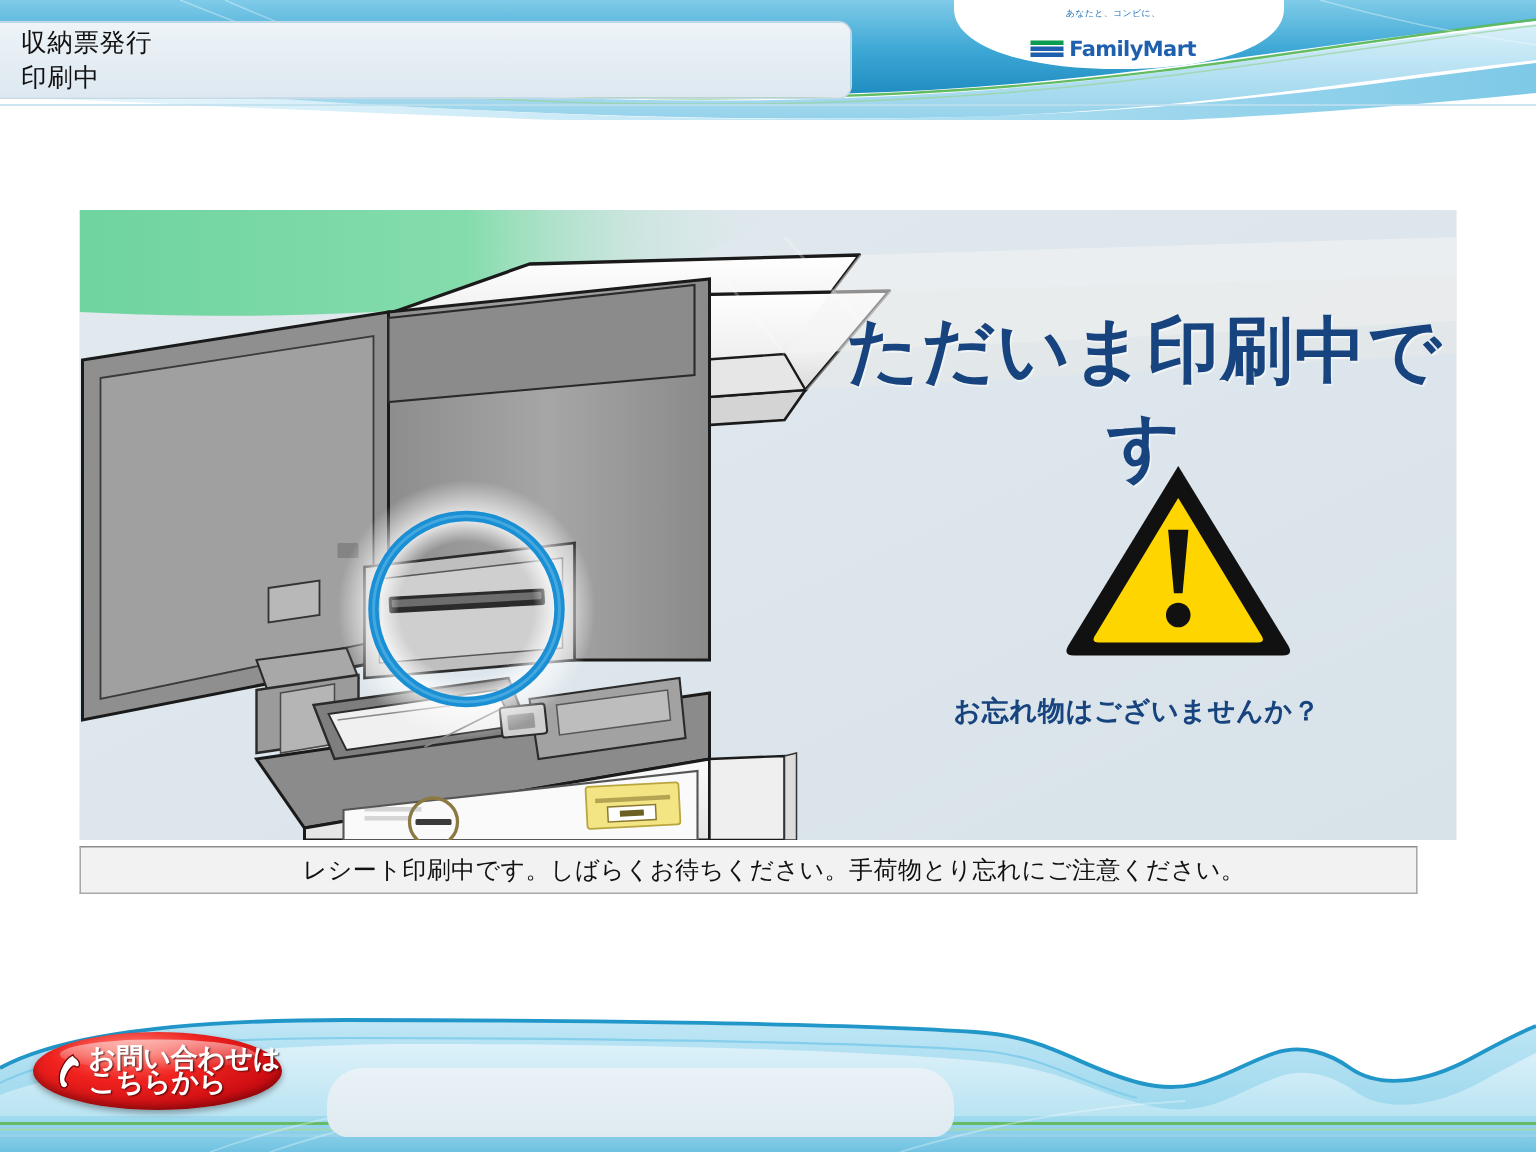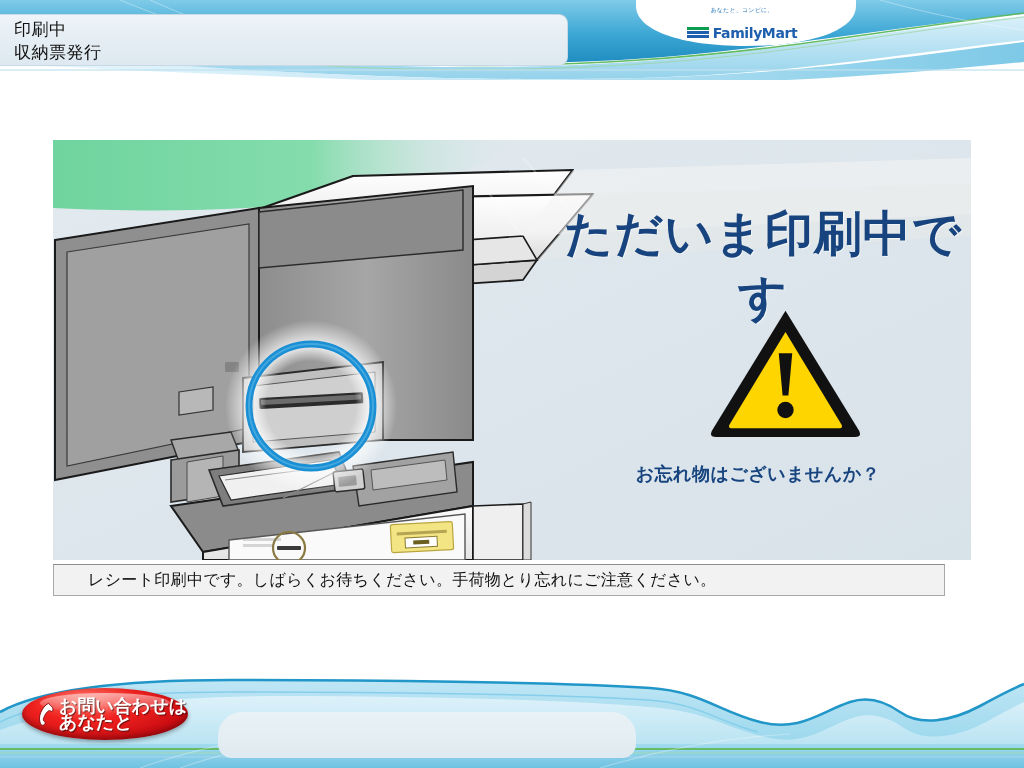--- a/index.html
+++ b/index.html
@@ -82,20 +82,21 @@
   .warn-icon { position:absolute; left:655px; top:163px; width:155px; height:135px; }
 
   
   .msg-bar {
     position:absolute; left:53px; top:564px; width:892px; height:32px;
     background:#f2f2f2;
     border:1px solid #a8a8a8;
     border-top:1px solid #8c8c8c;
     display:flex; align-items:center;
     padding-left:34px;
+    justify-content:center;
   }
   .msg-text {
     font-family:"DejaVu Sans","Liberation Sans",sans-serif;
     font-size:16px; color:#111; letter-spacing:0.3px;
   }
 
   
   .footer {
     position:absolute; left:0; top:650px; width:1024px; height:118px;
     overflow:hidden;
@@ -174,22 +175,22 @@
       <g opacity="0.35" stroke="#ffffff" stroke-width="1" fill="none">
         <path d="M120,0 C170,20 220,40 300,56"></path>
         <path d="M150,0 C200,22 250,42 330,58"></path>
         <path d="M880,0 C930,14 980,24 1024,30"></path>
       </g>
 
       <path d="M0,70 H1024" stroke="#bfe0ef" stroke-width="1.4" opacity="0.8"></path>
     </svg>
 
     <div class="title-box">
+      <div class="title-line">収納票発行</div>
       <div class="title-line">印刷中</div>
-      <div class="title-line">収納票発行</div>
     </div>
 
     <div class="logo-wrap">
       <div class="logo-tag">あなたと、コンビに、</div>
       <div class="logo-row">
         <span class="logo-mark">
           <i></i>
             <i></i>
             <i></i>
         </span>
@@ -370,19 +371,19 @@
 
     <div class="contact-btn">
       <div class="contact-oval"></div>
       <div class="contact-gloss"></div>
       <div class="contact-inner">
         <svg class="phone-icon" viewBox="0 0 20 28">
           <path d="M14,2 C10,4 7,8 5,13 C3.5,17 3.5,21 5,25 C6,27 9,27 10,25 C10.6,23.7 9.8,22.6 8.8,21.8 C8,21.2 8,20 8.5,18.6 C9.4,15.8 11,13 13,11.2 C14,10.3 15.2,10 16,10.6 C17,11.4 18.4,11.2 18.8,9.8 C19.4,7.8 17.6,5.4 16,4.4 C15.4,4 14.6,3.4 14,2 Z" fill="#ffffff" stroke="#7a0508" stroke-width="1"></path>
         </svg>
         <div class="contact-labels">
           <div>お問い合わせは</div>
-          <div>あなたと</div>
+          <div>こちらから</div>
         </div>
       </div>
     </div>
   </div>
 
 </div>
 
 </body></html>

